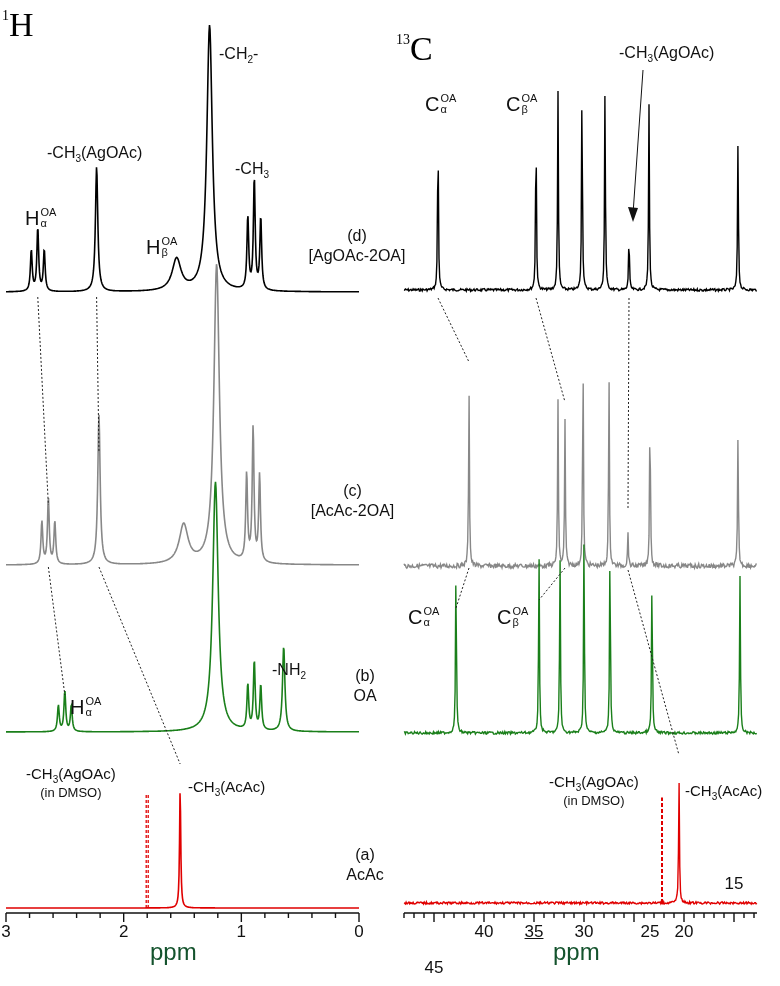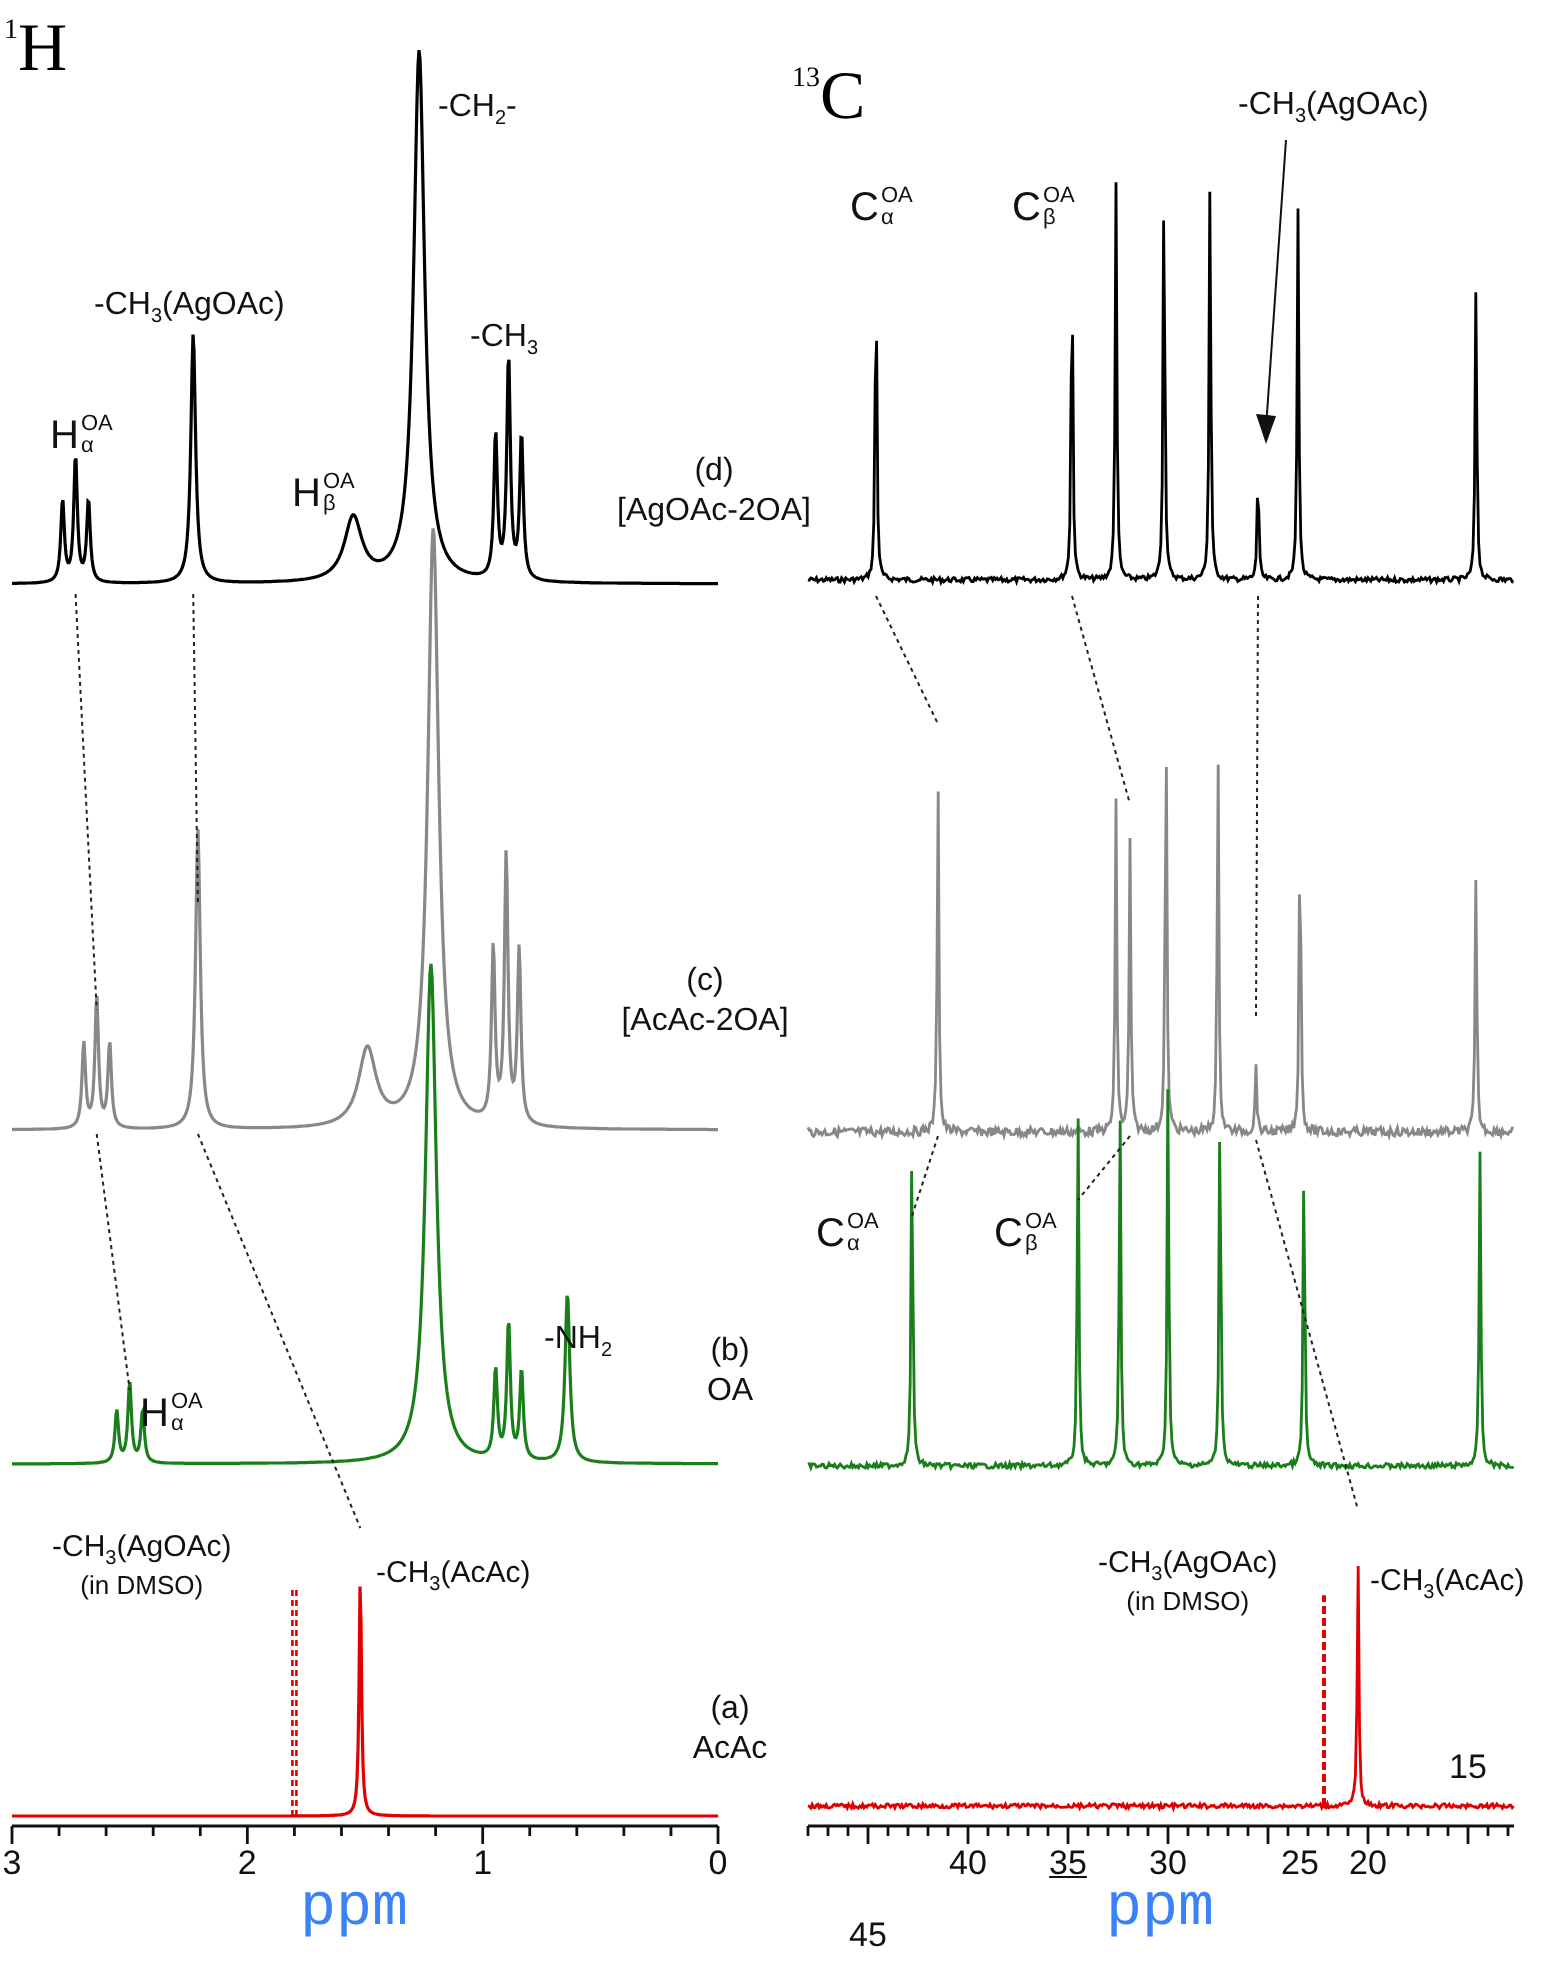--- a/index.html
+++ b/index.html
@@ -5,21 +5,21 @@
   html, body { margin:0; padding:0; background:#ffffff; }
   body { width:780px; height:986px; position:relative; overflow:hidden;
          font-family:"Liberation Sans", sans-serif; }
   svg { position:absolute; left:0; top:0; }
   .panel-title { position:absolute; font-family:Liberation Serif, serif; color:#000000; }
   .panel-title sup { font-size:14px; position:relative; top:-4px; }
   .series-label { position:absolute; text-align:center; font-size:16px; line-height:20px; color:#111;
                   font-family:"Liberation Sans", sans-serif; }
   .peak-label { position:absolute; font-size:15px; color:#111; font-family:"Liberation Sans", sans-serif; white-space:nowrap; }
   .peak-label sub { font-size:10px; }
-  .axis-title { position:absolute; font-size:30px; color:#3b82f6; font-family:Liberation Mono, monospace; }
+  .axis-title { position:absolute; font-size:24px; color:#14532d; font-family:Liberation Sans, sans-serif; }
   .tick-label { position:absolute; font-size:17px; color:#111; font-family:"Liberation Sans", sans-serif; transform:translateX(-50%); }
   .hsym { font-size:20px; }
   .supsub { display:inline-flex; flex-direction:column; font-size:11px; line-height:11px; vertical-align:top; margin-left:1px; }
 </style>
 </head>
 <body>
 
 <svg id="plot" width="780" height="986" viewBox="0 0 780 986">
     <path d="M6.0 291.7 L6.5 291.7 L7.0 291.7 L7.5 291.7 L8.0 291.7 L8.5 291.7 L9.0 291.6 L9.5 291.6 L10.0 291.6 L10.5 291.6 L11.0 291.6 L11.5 291.6 L12.0 291.6 L12.5 291.6 L13.0 291.6 L13.5 291.5 L14.0 291.5 L14.5 291.5 L15.0 291.5 L15.5 291.5 L16.0 291.4 L16.5 291.4 L17.0 291.4 L17.5 291.4 L18.0 291.3 L18.5 291.3 L19.0 291.3 L19.5 291.2 L20.0 291.2 L20.5 291.1 L21.0 291.1 L21.5 291.0 L22.0 290.9 L22.5 290.8 L23.0 290.7 L23.5 290.6 L24.0 290.5 L24.5 290.3 L25.0 290.1 L25.5 289.9 L26.0 289.6 L26.5 289.2 L27.0 288.7 L27.5 288.0 L28.0 287.1 L28.5 285.7 L29.0 283.5 L29.5 280.0 L30.0 274.0 L30.5 264.1 L31.0 252.0 L31.5 250.1 L32.0 260.9 L32.5 271.1 L33.0 277.0 L33.5 280.0 L34.0 281.3 L34.5 281.3 L35.0 280.1 L35.5 277.5 L36.0 272.5 L36.5 263.5 L37.0 248.3 L37.5 230.3 L38.0 229.3 L38.5 246.7 L39.0 262.5 L39.5 271.9 L40.0 277.1 L40.5 279.9 L41.0 281.2 L41.5 281.3 L42.0 280.1 L42.5 277.3 L43.0 271.7 L43.5 261.8 L44.0 250.7 L44.5 251.2 L45.0 263.0 L45.5 273.3 L46.0 279.6 L46.5 283.2 L47.0 285.4 L47.5 286.9 L48.0 287.9 L48.5 288.6 L49.0 289.1 L49.5 289.5 L50.0 289.8 L50.5 290.0 L51.0 290.2 L51.5 290.4 L52.0 290.5 L52.5 290.6 L53.0 290.7 L53.5 290.8 L54.0 290.8 L54.5 290.9 L55.0 291.0 L55.5 291.0 L56.0 291.0 L56.5 291.1 L57.0 291.1 L57.5 291.1 L58.0 291.2 L58.5 291.2 L59.0 291.2 L59.5 291.2 L60.0 291.2 L60.5 291.2 L61.0 291.3 L61.5 291.3 L62.0 291.3 L62.5 291.3 L63.0 291.3 L63.5 291.3 L64.0 291.3 L64.5 291.3 L65.0 291.3 L65.5 291.3 L66.0 291.3 L66.5 291.3 L67.0 291.3 L67.5 291.3 L68.0 291.3 L68.5 291.3 L69.0 291.3 L69.5 291.3 L70.0 291.2 L70.5 291.2 L71.0 291.2 L71.5 291.2 L72.0 291.2 L72.5 291.2 L73.0 291.2 L73.5 291.2 L74.0 291.1 L74.5 291.1 L75.0 291.1 L75.5 291.1 L76.0 291.0 L76.5 291.0 L77.0 291.0 L77.5 290.9 L78.0 290.9 L78.5 290.9 L79.0 290.8 L79.5 290.8 L80.0 290.7 L80.5 290.7 L81.0 290.6 L81.5 290.5 L82.0 290.5 L82.5 290.4 L83.0 290.3 L83.5 290.2 L84.0 290.1 L84.5 289.9 L85.0 289.8 L85.5 289.6 L86.0 289.4 L86.5 289.2 L87.0 289.0 L87.5 288.7 L88.0 288.3 L88.5 287.9 L89.0 287.4 L89.5 286.9 L90.0 286.1 L90.5 285.3 L91.0 284.1 L91.5 282.7 L92.0 280.9 L92.5 278.4 L93.0 275.0 L93.5 270.2 L94.0 263.2 L94.5 252.8 L95.0 237.1 L95.5 214.1 L96.0 186.0 L96.5 167.3 L97.0 175.6 L97.5 202.3 L98.0 228.3 L98.5 246.9 L99.0 259.3 L99.5 267.5 L100.0 273.1 L100.5 277.0 L101.0 279.8 L101.5 281.9 L102.0 283.5 L102.5 284.7 L103.0 285.7 L103.5 286.5 L104.0 287.1 L104.5 287.6 L105.0 288.1 L105.5 288.4 L106.0 288.7 L106.5 289.0 L107.0 289.2 L107.5 289.4 L108.0 289.6 L108.5 289.7 L109.0 289.9 L109.5 290.0 L110.0 290.1 L110.5 290.2 L111.0 290.3 L111.5 290.3 L112.0 290.4 L112.5 290.5 L113.0 290.5 L113.5 290.6 L114.0 290.6 L114.5 290.6 L115.0 290.7 L115.5 290.7 L116.0 290.7 L116.5 290.8 L117.0 290.8 L117.5 290.8 L118.0 290.8 L118.5 290.8 L119.0 290.8 L119.5 290.9 L120.0 290.9 L120.5 290.9 L121.0 290.9 L121.5 290.9 L122.0 290.9 L122.5 290.9 L123.0 290.9 L123.5 290.9 L124.0 290.9 L124.5 290.9 L125.0 290.9 L125.5 290.9 L126.0 290.9 L126.5 290.9 L127.0 290.9 L127.5 290.9 L128.0 290.9 L128.5 290.9 L129.0 290.9 L129.5 290.9 L130.0 290.9 L130.5 290.9 L131.0 290.9 L131.5 290.9 L132.0 290.8 L132.5 290.8 L133.0 290.8 L133.5 290.8 L134.0 290.8 L134.5 290.8 L135.0 290.8 L135.5 290.8 L136.0 290.7 L136.5 290.7 L137.0 290.7 L137.5 290.7 L138.0 290.7 L138.5 290.6 L139.0 290.6 L139.5 290.6 L140.0 290.6 L140.5 290.6 L141.0 290.5 L141.5 290.5 L142.0 290.5 L142.5 290.5 L143.0 290.4 L143.5 290.4 L144.0 290.4 L144.5 290.3 L145.0 290.3 L145.5 290.3 L146.0 290.2 L146.5 290.2 L147.0 290.1 L147.5 290.1 L148.0 290.1 L148.5 290.0 L149.0 290.0 L149.5 289.9 L150.0 289.8 L150.5 289.8 L151.0 289.7 L151.5 289.7 L152.0 289.6 L152.5 289.5 L153.0 289.5 L153.5 289.4 L154.0 289.3 L154.5 289.2 L155.0 289.1 L155.5 289.0 L156.0 288.9 L156.5 288.8 L157.0 288.7 L157.5 288.6 L158.0 288.4 L158.5 288.3 L159.0 288.1 L159.5 288.0 L160.0 287.8 L160.5 287.6 L161.0 287.4 L161.5 287.2 L162.0 286.9 L162.5 286.7 L163.0 286.4 L163.5 286.1 L164.0 285.7 L164.5 285.4 L165.0 285.0 L165.5 284.5 L166.0 284.0 L166.5 283.5 L167.0 282.9 L167.5 282.2 L168.0 281.5 L168.5 280.7 L169.0 279.8 L169.5 278.8 L170.0 277.6 L170.5 276.4 L171.0 275.0 L171.5 273.4 L172.0 271.8 L172.5 269.9 L173.0 268.0 L173.5 266.0 L174.0 264.0 L174.5 262.1 L175.0 260.3 L175.5 258.9 L176.0 257.9 L176.5 257.4 L177.0 257.5 L177.5 258.1 L178.0 259.1 L178.5 260.6 L179.0 262.3 L179.5 264.1 L180.0 266.0 L180.5 267.8 L181.0 269.5 L181.5 271.0 L182.0 272.4 L182.5 273.7 L183.0 274.9 L183.5 275.8 L184.0 276.7 L184.5 277.5 L185.0 278.1 L185.5 278.6 L186.0 279.1 L186.5 279.5 L187.0 279.8 L187.5 280.0 L188.0 280.1 L188.5 280.3 L189.0 280.3 L189.5 280.3 L190.0 280.2 L190.5 280.1 L191.0 280.0 L191.5 279.7 L192.0 279.5 L192.5 279.1 L193.0 278.8 L193.5 278.3 L194.0 277.8 L194.5 277.2 L195.0 276.5 L195.5 275.7 L196.0 274.9 L196.5 273.9 L197.0 272.8 L197.5 271.5 L198.0 270.1 L198.5 268.5 L199.0 266.6 L199.5 264.5 L200.0 262.1 L200.5 259.4 L201.0 256.2 L201.5 252.5 L202.0 248.2 L202.5 243.1 L203.0 237.2 L203.5 230.1 L204.0 221.7 L204.5 211.7 L205.0 199.8 L205.5 185.5 L206.0 168.5 L206.5 148.5 L207.0 125.5 L207.5 100.2 L208.0 74.1 L208.5 50.3 L209.0 32.7 L209.5 25.1 L210.0 29.5 L210.5 44.7 L211.0 67.3 L211.5 93.1 L212.0 118.9 L212.5 142.6 L213.0 163.5 L213.5 181.4 L214.0 196.5 L214.5 209.1 L215.0 219.6 L215.5 228.5 L216.0 235.9 L216.5 242.2 L217.0 247.5 L217.5 252.1 L218.0 256.0 L218.5 259.4 L219.0 262.3 L219.5 264.9 L220.0 267.1 L220.5 269.1 L221.0 270.9 L221.5 272.4 L222.0 273.8 L222.5 275.0 L223.0 276.2 L223.5 277.2 L224.0 278.1 L224.5 278.9 L225.0 279.6 L225.5 280.3 L226.0 280.9 L226.5 281.5 L227.0 282.0 L227.5 282.5 L228.0 282.9 L228.5 283.3 L229.0 283.7 L229.5 284.1 L230.0 284.4 L230.5 284.7 L231.0 284.9 L231.5 285.2 L232.0 285.4 L232.5 285.6 L233.0 285.8 L233.5 286.0 L234.0 286.1 L234.5 286.3 L235.0 286.4 L235.5 286.5 L236.0 286.6 L236.5 286.7 L237.0 286.7 L237.5 286.7 L238.0 286.8 L238.5 286.8 L239.0 286.7 L239.5 286.7 L240.0 286.6 L240.5 286.4 L241.0 286.3 L241.5 286.0 L242.0 285.7 L242.5 285.2 L243.0 284.7 L243.5 283.9 L244.0 282.7 L244.5 281.1 L245.0 278.8 L245.5 275.1 L246.0 269.1 L246.5 258.8 L247.0 241.5 L247.5 220.2 L248.0 216.2 L248.5 235.0 L249.0 253.1 L249.5 263.8 L250.0 269.3 L250.5 271.6 L251.0 271.7 L251.5 269.7 L252.0 265.2 L252.5 256.6 L253.0 241.1 L253.5 214.6 L254.0 182.8 L254.5 179.9 L255.0 210.3 L255.5 238.4 L256.0 255.2 L256.5 264.6 L257.0 269.6 L257.5 272.0 L258.0 272.2 L258.5 270.3 L259.0 265.4 L259.5 255.7 L260.0 238.6 L260.5 218.8 L261.0 219.0 L261.5 239.7 L262.0 258.0 L262.5 269.2 L263.0 275.7 L263.5 279.7 L264.0 282.3 L264.5 284.1 L265.0 285.4 L265.5 286.3 L266.0 287.0 L266.5 287.6 L267.0 288.0 L267.5 288.4 L268.0 288.7 L268.5 288.9 L269.0 289.1 L269.5 289.3 L270.0 289.5 L270.5 289.6 L271.0 289.8 L271.5 289.9 L272.0 290.0 L272.5 290.1 L273.0 290.2 L273.5 290.2 L274.0 290.3 L274.5 290.4 L275.0 290.4 L275.5 290.5 L276.0 290.5 L276.5 290.6 L277.0 290.6 L277.5 290.7 L278.0 290.7 L278.5 290.7 L279.0 290.8 L279.5 290.8 L280.0 290.8 L280.5 290.9 L281.0 290.9 L281.5 290.9 L282.0 290.9 L282.5 291.0 L283.0 291.0 L283.5 291.0 L284.0 291.0 L284.5 291.1 L285.0 291.1 L285.5 291.1 L286.0 291.1 L286.5 291.1 L287.0 291.1 L287.5 291.2 L288.0 291.2 L288.5 291.2 L289.0 291.2 L289.5 291.2 L290.0 291.2 L290.5 291.3 L291.0 291.3 L291.5 291.3 L292.0 291.3 L292.5 291.3 L293.0 291.3 L293.5 291.3 L294.0 291.3 L294.5 291.3 L295.0 291.4 L295.5 291.4 L296.0 291.4 L296.5 291.4 L297.0 291.4 L297.5 291.4 L298.0 291.4 L298.5 291.4 L299.0 291.4 L299.5 291.4 L300.0 291.4 L300.5 291.4 L301.0 291.5 L301.5 291.5 L302.0 291.5 L302.5 291.5 L303.0 291.5 L303.5 291.5 L304.0 291.5 L304.5 291.5 L305.0 291.5 L305.5 291.5 L306.0 291.5 L306.5 291.5 L307.0 291.5 L307.5 291.5 L308.0 291.5 L308.5 291.5 L309.0 291.6 L309.5 291.6 L310.0 291.6 L310.5 291.6 L311.0 291.6 L311.5 291.6 L312.0 291.6 L312.5 291.6 L313.0 291.6 L313.5 291.6 L314.0 291.6 L314.5 291.6 L315.0 291.6 L315.5 291.6 L316.0 291.6 L316.5 291.6 L317.0 291.6 L317.5 291.6 L318.0 291.6 L318.5 291.6 L319.0 291.6 L319.5 291.6 L320.0 291.6 L320.5 291.6 L321.0 291.7 L321.5 291.7 L322.0 291.7 L322.5 291.7 L323.0 291.7 L323.5 291.7 L324.0 291.7 L324.5 291.7 L325.0 291.7 L325.5 291.7 L326.0 291.7 L326.5 291.7 L327.0 291.7 L327.5 291.7 L328.0 291.7 L328.5 291.7 L329.0 291.7 L329.5 291.7 L330.0 291.7 L330.5 291.7 L331.0 291.7 L331.5 291.7 L332.0 291.7 L332.5 291.7 L333.0 291.7 L333.5 291.7 L334.0 291.7 L334.5 291.7 L335.0 291.7 L335.5 291.7 L336.0 291.7 L336.5 291.7 L337.0 291.7 L337.5 291.7 L338.0 291.7 L338.5 291.7 L339.0 291.7 L339.5 291.7 L340.0 291.8 L340.5 291.8 L341.0 291.8 L341.5 291.8 L342.0 291.8 L342.5 291.8 L343.0 291.8 L343.5 291.8 L344.0 291.8 L344.5 291.8 L345.0 291.8 L345.5 291.8 L346.0 291.8 L346.5 291.8 L347.0 291.8 L347.5 291.8 L348.0 291.8 L348.5 291.8 L349.0 291.8 L349.5 291.8 L350.0 291.8 L350.5 291.8 L351.0 291.8 L351.5 291.8 L352.0 291.8 L352.5 291.8 L353.0 291.8 L353.5 291.8 L354.0 291.8 L354.5 291.8 L355.0 291.8 L355.5 291.8 L356.0 291.8 L356.5 291.8 L357.0 291.8 L357.5 291.8 L358.0 291.8 L358.5 291.8 L359.0 291.8" fill="none" stroke="#000000" stroke-width="1.6"></path>
     <path d="M6.0 564.8 L6.5 564.8 L7.0 564.7 L7.5 564.7 L8.0 564.7 L8.5 564.7 L9.0 564.7 L9.5 564.7 L10.0 564.7 L10.5 564.7 L11.0 564.7 L11.5 564.7 L12.0 564.7 L12.5 564.7 L13.0 564.7 L13.5 564.7 L14.0 564.7 L14.5 564.7 L15.0 564.7 L15.5 564.7 L16.0 564.7 L16.5 564.7 L17.0 564.6 L17.5 564.6 L18.0 564.6 L18.5 564.6 L19.0 564.6 L19.5 564.6 L20.0 564.6 L20.5 564.6 L21.0 564.6 L21.5 564.6 L22.0 564.5 L22.5 564.5 L23.0 564.5 L23.5 564.5 L24.0 564.5 L24.5 564.5 L25.0 564.5 L25.5 564.4 L26.0 564.4 L26.5 564.4 L27.0 564.4 L27.5 564.3 L28.0 564.3 L28.5 564.3 L29.0 564.2 L29.5 564.2 L30.0 564.2 L30.5 564.1 L31.0 564.1 L31.5 564.0 L32.0 563.9 L32.5 563.9 L33.0 563.8 L33.5 563.7 L34.0 563.6 L34.5 563.4 L35.0 563.3 L35.5 563.1 L36.0 562.8 L36.5 562.5 L37.0 562.1 L37.5 561.6 L38.0 561.0 L38.5 560.0 L39.0 558.7 L39.5 556.6 L40.0 553.3 L40.5 547.7 L41.0 538.2 L41.5 525.4 L42.0 520.5 L42.5 530.4 L43.0 541.6 L43.5 548.5 L44.0 552.1 L44.5 553.7 L45.0 553.9 L45.5 552.9 L46.0 550.5 L46.5 545.9 L47.0 537.5 L47.5 522.9 L48.0 503.7 L48.5 498.0 L49.0 514.3 L49.5 531.9 L50.0 542.7 L50.5 548.7 L51.0 552.0 L51.5 553.6 L52.0 553.9 L52.5 552.9 L53.0 550.4 L53.5 545.2 L54.0 535.8 L54.5 523.7 L55.0 521.2 L55.5 532.5 L56.0 543.9 L56.5 551.1 L57.0 555.2 L57.5 557.8 L58.0 559.4 L58.5 560.4 L59.0 561.2 L59.5 561.8 L60.0 562.2 L60.5 562.5 L61.0 562.8 L61.5 563.0 L62.0 563.1 L62.5 563.3 L63.0 563.4 L63.5 563.5 L64.0 563.6 L64.5 563.6 L65.0 563.7 L65.5 563.8 L66.0 563.8 L66.5 563.8 L67.0 563.9 L67.5 563.9 L68.0 563.9 L68.5 563.9 L69.0 564.0 L69.5 564.0 L70.0 564.0 L70.5 564.0 L71.0 564.0 L71.5 564.0 L72.0 564.0 L72.5 564.0 L73.0 564.0 L73.5 564.0 L74.0 564.0 L74.5 564.0 L75.0 564.0 L75.5 563.9 L76.0 563.9 L76.5 563.9 L77.0 563.9 L77.5 563.9 L78.0 563.8 L78.5 563.8 L79.0 563.8 L79.5 563.7 L80.0 563.7 L80.5 563.7 L81.0 563.6 L81.5 563.6 L82.0 563.5 L82.5 563.5 L83.0 563.4 L83.5 563.3 L84.0 563.2 L84.5 563.1 L85.0 563.0 L85.5 562.9 L86.0 562.8 L86.5 562.7 L87.0 562.5 L87.5 562.3 L88.0 562.1 L88.5 561.9 L89.0 561.6 L89.5 561.3 L90.0 560.9 L90.5 560.5 L91.0 560.0 L91.5 559.4 L92.0 558.6 L92.5 557.7 L93.0 556.6 L93.5 555.1 L94.0 553.3 L94.5 550.9 L95.0 547.6 L95.5 543.1 L96.0 536.7 L96.5 527.4 L97.0 513.3 L97.5 492.0 L98.0 461.9 L98.5 428.9 L99.0 414.7 L99.5 433.7 L100.0 467.3 L100.5 496.0 L101.0 516.0 L101.5 529.1 L102.0 537.9 L102.5 543.9 L103.0 548.2 L103.5 551.3 L104.0 553.6 L104.5 555.3 L105.0 556.7 L105.5 557.8 L106.0 558.7 L106.5 559.4 L107.0 560.0 L107.5 560.5 L108.0 560.9 L108.5 561.2 L109.0 561.6 L109.5 561.8 L110.0 562.0 L110.5 562.2 L111.0 562.4 L111.5 562.6 L112.0 562.7 L112.5 562.8 L113.0 562.9 L113.5 563.0 L114.0 563.1 L114.5 563.2 L115.0 563.2 L115.5 563.3 L116.0 563.4 L116.5 563.4 L117.0 563.5 L117.5 563.5 L118.0 563.5 L118.5 563.6 L119.0 563.6 L119.5 563.6 L120.0 563.7 L120.5 563.7 L121.0 563.7 L121.5 563.7 L122.0 563.7 L122.5 563.8 L123.0 563.8 L123.5 563.8 L124.0 563.8 L124.5 563.8 L125.0 563.8 L125.5 563.8 L126.0 563.8 L126.5 563.8 L127.0 563.8 L127.5 563.8 L128.0 563.8 L128.5 563.8 L129.0 563.8 L129.5 563.8 L130.0 563.8 L130.5 563.8 L131.0 563.8 L131.5 563.8 L132.0 563.8 L132.5 563.8 L133.0 563.8 L133.5 563.8 L134.0 563.8 L134.5 563.8 L135.0 563.8 L135.5 563.8 L136.0 563.8 L136.5 563.7 L137.0 563.7 L137.5 563.7 L138.0 563.7 L138.5 563.7 L139.0 563.7 L139.5 563.7 L140.0 563.7 L140.5 563.6 L141.0 563.6 L141.5 563.6 L142.0 563.6 L142.5 563.6 L143.0 563.5 L143.5 563.5 L144.0 563.5 L144.5 563.5 L145.0 563.5 L145.5 563.4 L146.0 563.4 L146.5 563.4 L147.0 563.4 L147.5 563.3 L148.0 563.3 L148.5 563.3 L149.0 563.2 L149.5 563.2 L150.0 563.2 L150.5 563.1 L151.0 563.1 L151.5 563.0 L152.0 563.0 L152.5 563.0 L153.0 562.9 L153.5 562.9 L154.0 562.8 L154.5 562.8 L155.0 562.7 L155.5 562.7 L156.0 562.6 L156.5 562.5 L157.0 562.5 L157.5 562.4 L158.0 562.3 L158.5 562.3 L159.0 562.2 L159.5 562.1 L160.0 562.0 L160.5 561.9 L161.0 561.8 L161.5 561.7 L162.0 561.6 L162.5 561.5 L163.0 561.3 L163.5 561.2 L164.0 561.1 L164.5 560.9 L165.0 560.8 L165.5 560.6 L166.0 560.4 L166.5 560.2 L167.0 560.0 L167.5 559.8 L168.0 559.5 L168.5 559.2 L169.0 559.0 L169.5 558.6 L170.0 558.3 L170.5 557.9 L171.0 557.5 L171.5 557.1 L172.0 556.6 L172.5 556.1 L173.0 555.5 L173.5 554.8 L174.0 554.1 L174.5 553.3 L175.0 552.4 L175.5 551.5 L176.0 550.4 L176.5 549.1 L177.0 547.8 L177.5 546.3 L178.0 544.6 L178.5 542.7 L179.0 540.7 L179.5 538.5 L180.0 536.2 L180.5 533.8 L181.0 531.3 L181.5 528.9 L182.0 526.8 L182.5 525.0 L183.0 523.7 L183.5 523.0 L184.0 523.0 L184.5 523.7 L185.0 524.9 L185.5 526.7 L186.0 528.7 L186.5 530.9 L187.0 533.2 L187.5 535.4 L188.0 537.5 L188.5 539.5 L189.0 541.2 L189.5 542.8 L190.0 544.3 L190.5 545.5 L191.0 546.6 L191.5 547.5 L192.0 548.3 L192.5 549.0 L193.0 549.6 L193.5 550.1 L194.0 550.5 L194.5 550.8 L195.0 551.0 L195.5 551.2 L196.0 551.3 L196.5 551.3 L197.0 551.3 L197.5 551.2 L198.0 551.1 L198.5 550.8 L199.0 550.6 L199.5 550.2 L200.0 549.8 L200.5 549.3 L201.0 548.7 L201.5 548.1 L202.0 547.3 L202.5 546.5 L203.0 545.5 L203.5 544.4 L204.0 543.2 L204.5 541.8 L205.0 540.3 L205.5 538.5 L206.0 536.4 L206.5 534.1 L207.0 531.4 L207.5 528.4 L208.0 524.9 L208.5 520.8 L209.0 516.0 L209.5 510.4 L210.0 503.8 L210.5 496.1 L211.0 486.8 L211.5 475.8 L212.0 462.6 L212.5 446.8 L213.0 428.0 L213.5 405.8 L214.0 380.3 L214.5 352.0 L215.0 322.6 L215.5 295.2 L216.0 274.2 L216.5 264.2 L217.0 267.5 L217.5 283.3 L218.0 308.0 L218.5 336.9 L219.0 366.1 L219.5 393.3 L220.0 417.2 L220.5 437.8 L221.0 455.1 L221.5 469.7 L222.0 481.8 L222.5 492.0 L223.0 500.6 L223.5 507.8 L224.0 513.9 L224.5 519.1 L225.0 523.6 L225.5 527.5 L226.0 530.8 L226.5 533.8 L227.0 536.3 L227.5 538.6 L228.0 540.6 L228.5 542.3 L229.0 543.9 L229.5 545.3 L230.0 546.6 L230.5 547.7 L231.0 548.7 L231.5 549.6 L232.0 550.4 L232.5 551.2 L233.0 551.8 L233.5 552.4 L234.0 553.0 L234.5 553.5 L235.0 553.9 L235.5 554.3 L236.0 554.6 L236.5 554.9 L237.0 555.1 L237.5 555.3 L238.0 555.5 L238.5 555.6 L239.0 555.6 L239.5 555.6 L240.0 555.5 L240.5 555.3 L241.0 555.0 L241.5 554.5 L242.0 553.8 L242.5 552.9 L243.0 551.4 L243.5 549.3 L244.0 546.1 L244.5 540.9 L245.0 532.3 L245.5 517.3 L246.0 493.5 L246.5 471.5 L247.0 478.9 L247.5 503.8 L248.0 522.5 L248.5 532.8 L249.0 537.9 L249.5 539.7 L250.0 539.0 L250.5 535.7 L251.0 528.8 L251.5 516.1 L252.0 493.2 L252.5 456.8 L253.0 425.2 L253.5 440.1 L254.0 479.4 L254.5 508.3 L255.0 524.8 L255.5 534.0 L256.0 538.8 L256.5 540.6 L257.0 540.1 L257.5 536.7 L258.0 529.1 L258.5 514.6 L259.0 491.1 L259.5 472.3 L260.0 484.3 L260.5 510.4 L261.0 529.2 L261.5 540.4 L262.0 547.0 L262.5 551.1 L263.0 553.8 L263.5 555.7 L264.0 557.1 L264.5 558.1 L265.0 558.9 L265.5 559.5 L266.0 560.0 L266.5 560.5 L267.0 560.8 L267.5 561.1 L268.0 561.4 L268.5 561.6 L269.0 561.8 L269.5 562.0 L270.0 562.1 L270.5 562.2 L271.0 562.4 L271.5 562.5 L272.0 562.6 L272.5 562.7 L273.0 562.8 L273.5 562.9 L274.0 562.9 L274.5 563.0 L275.0 563.1 L275.5 563.1 L276.0 563.2 L276.5 563.2 L277.0 563.3 L277.5 563.3 L278.0 563.4 L278.5 563.4 L279.0 563.5 L279.5 563.5 L280.0 563.5 L280.5 563.6 L281.0 563.6 L281.5 563.6 L282.0 563.7 L282.5 563.7 L283.0 563.7 L283.5 563.7 L284.0 563.8 L284.5 563.8 L285.0 563.8 L285.5 563.8 L286.0 563.9 L286.5 563.9 L287.0 563.9 L287.5 563.9 L288.0 563.9 L288.5 564.0 L289.0 564.0 L289.5 564.0 L290.0 564.0 L290.5 564.0 L291.0 564.1 L291.5 564.1 L292.0 564.1 L292.5 564.1 L293.0 564.1 L293.5 564.1 L294.0 564.1 L294.5 564.2 L295.0 564.2 L295.5 564.2 L296.0 564.2 L296.5 564.2 L297.0 564.2 L297.5 564.2 L298.0 564.2 L298.5 564.2 L299.0 564.3 L299.5 564.3 L300.0 564.3 L300.5 564.3 L301.0 564.3 L301.5 564.3 L302.0 564.3 L302.5 564.3 L303.0 564.3 L303.5 564.3 L304.0 564.4 L304.5 564.4 L305.0 564.4 L305.5 564.4 L306.0 564.4 L306.5 564.4 L307.0 564.4 L307.5 564.4 L308.0 564.4 L308.5 564.4 L309.0 564.4 L309.5 564.4 L310.0 564.4 L310.5 564.4 L311.0 564.5 L311.5 564.5 L312.0 564.5 L312.5 564.5 L313.0 564.5 L313.5 564.5 L314.0 564.5 L314.5 564.5 L315.0 564.5 L315.5 564.5 L316.0 564.5 L316.5 564.5 L317.0 564.5 L317.5 564.5 L318.0 564.5 L318.5 564.5 L319.0 564.5 L319.5 564.5 L320.0 564.5 L320.5 564.6 L321.0 564.6 L321.5 564.6 L322.0 564.6 L322.5 564.6 L323.0 564.6 L323.5 564.6 L324.0 564.6 L324.5 564.6 L325.0 564.6 L325.5 564.6 L326.0 564.6 L326.5 564.6 L327.0 564.6 L327.5 564.6 L328.0 564.6 L328.5 564.6 L329.0 564.6 L329.5 564.6 L330.0 564.6 L330.5 564.6 L331.0 564.6 L331.5 564.6 L332.0 564.6 L332.5 564.6 L333.0 564.6 L333.5 564.7 L334.0 564.7 L334.5 564.7 L335.0 564.7 L335.5 564.7 L336.0 564.7 L336.5 564.7 L337.0 564.7 L337.5 564.7 L338.0 564.7 L338.5 564.7 L339.0 564.7 L339.5 564.7 L340.0 564.7 L340.5 564.7 L341.0 564.7 L341.5 564.7 L342.0 564.7 L342.5 564.7 L343.0 564.7 L343.5 564.7 L344.0 564.7 L344.5 564.7 L345.0 564.7 L345.5 564.7 L346.0 564.7 L346.5 564.7 L347.0 564.7 L347.5 564.7 L348.0 564.7 L348.5 564.7 L349.0 564.7 L349.5 564.7 L350.0 564.7 L350.5 564.7 L351.0 564.7 L351.5 564.7 L352.0 564.7 L352.5 564.7 L353.0 564.7 L353.5 564.7 L354.0 564.7 L354.5 564.8 L355.0 564.8 L355.5 564.8 L356.0 564.8 L356.5 564.8 L357.0 564.8 L357.5 564.8 L358.0 564.8 L358.5 564.8 L359.0 564.8" fill="none" stroke="#888888" stroke-width="1.6"></path>

